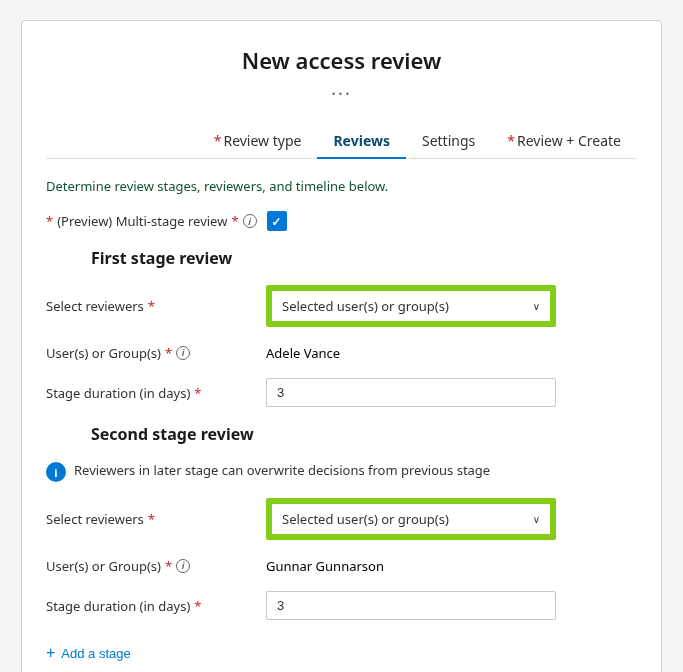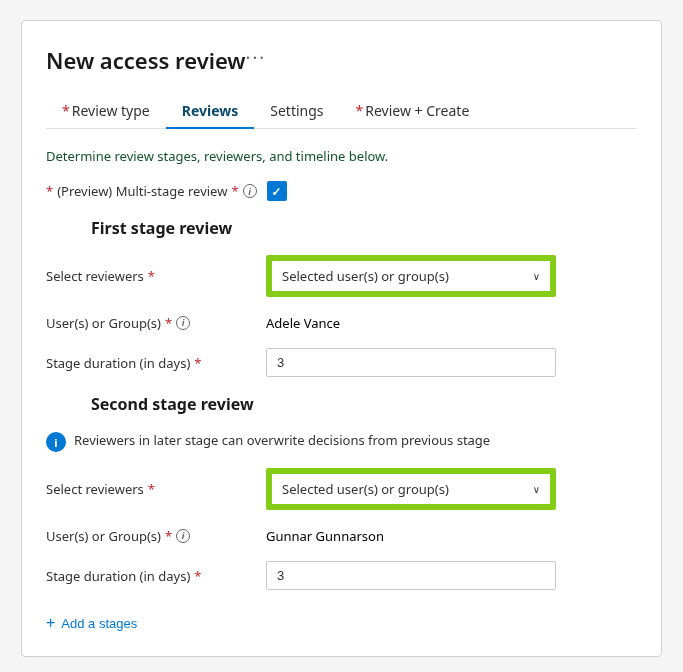--- a/index.html
+++ b/index.html
@@ -14,41 +14,43 @@
     }
     .card {
       background: #fff;
       border: 1px solid #d0d0d0;
       border-radius: 4px;
       width: 641px;
       padding: 24px 24px 24px 24px;
     }
     .title-row {
       display: flex;
-      align-items: flex-start;
-      gap: 0;
+      align-items: center;
+      gap: 6px;
       margin-bottom: 18px;
+      flex-direction: column;
     }
     .page-title {
       font-size: 22px;
       font-weight: 600;
       color: #1a1a1a;
     }
     .more-icon {
       color: #666;
       font-size: 18px;
       cursor: pointer;
       letter-spacing: 2px;
     }
     
     .tabs {
       display: flex;
       gap: 0;
       border-bottom: 1px solid #e0e0e0;
       margin-bottom: 18px;
+      justify-content: flex-end;
     }
     .tab {
       padding: 8px 16px;
       font-size: 14px;
       color: #333;
       cursor: pointer;
       position: relative;
       white-space: nowrap;
     }
     .tab .required-star {
@@ -351,15 +353,15 @@
       </div>
       <div class="field-control">
         <input type="text" class="text-input" value="3" style="">
       </div>
     </div>
   </div>
 
   
   <button class="add-stage-btn">
     <span class="plus-icon">+</span>
-    <span>Add a stages</span>
+    <span>Add a stage</span>
   </button>
 </div>
 
 </body></html>

